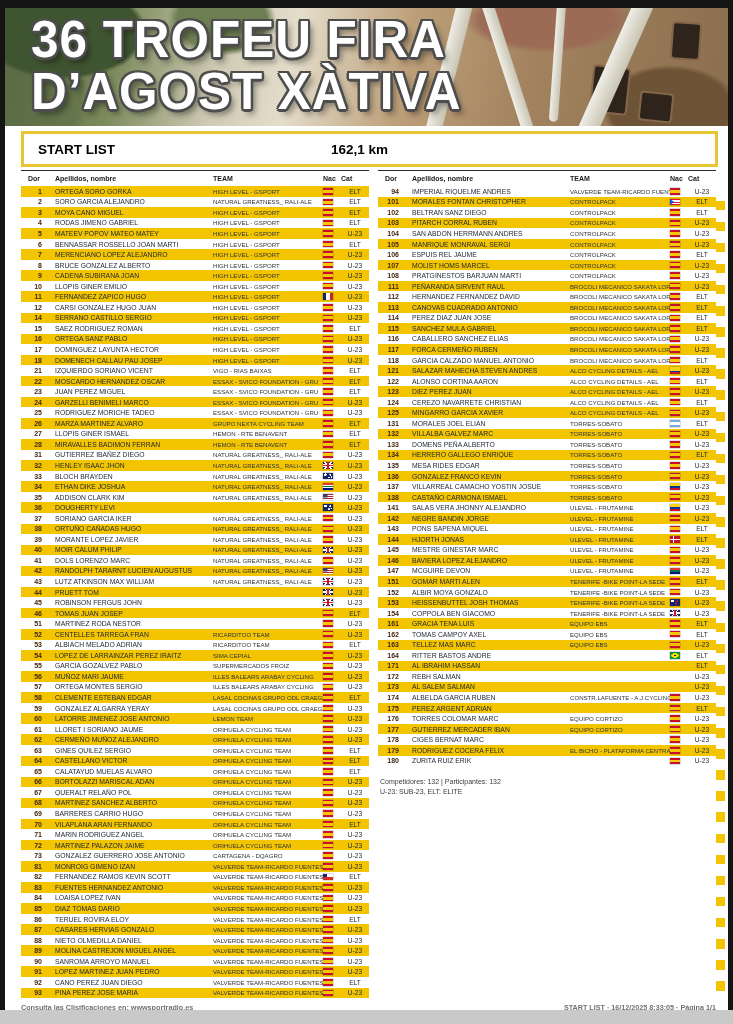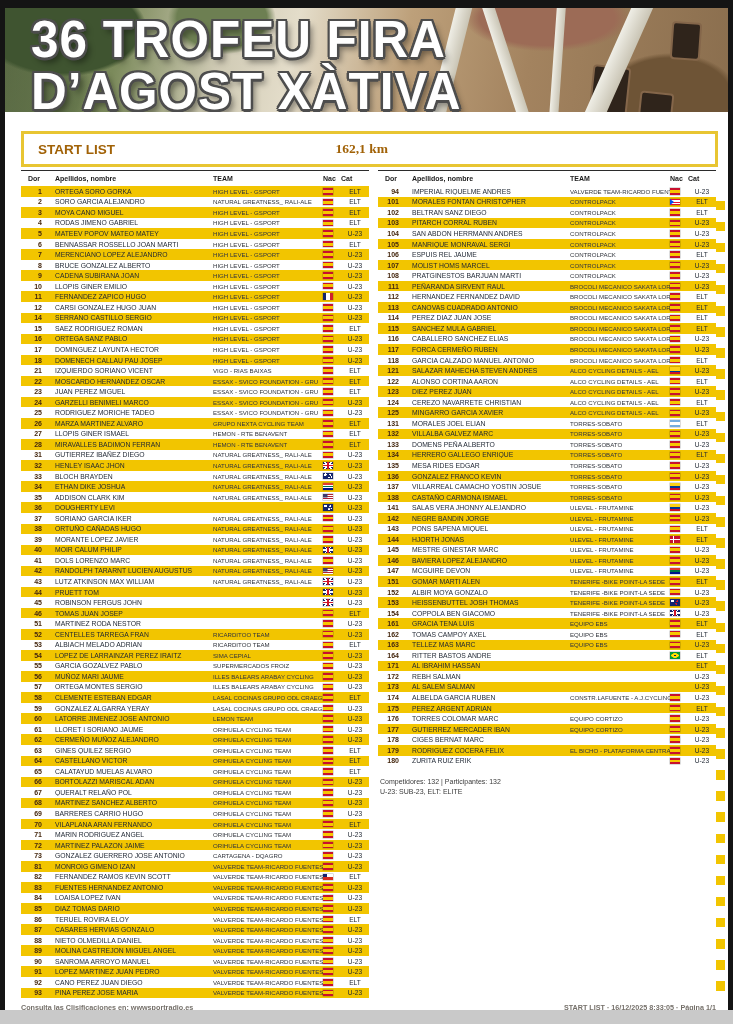--- a/index.html
+++ b/index.html
@@ -8,21 +8,21 @@
     font-family:"Liberation Sans","DejaVu Sans",sans-serif;overflow:hidden;
   }
   .page{
     position:absolute;left:5px;top:8px;width:723px;height:1002px;
     background:#ffffff;
   }
   .bottom-strip{position:absolute;left:0;bottom:0;width:733px;height:14px;background:#c9c9c9;}
 
   
   .banner{
-    position:absolute;left:0;top:0;width:723px;height:104px;overflow:hidden;
+    position:absolute;left:0;top:0;width:723px;height:118px;overflow:hidden;
     background:
       radial-gradient(ellipse 140px 80px at 8% 20%, #3f5430 0 55%, transparent 60%),
       radial-gradient(ellipse 120px 90px at 2% 80%, #55684076 0 50%, transparent 60%),
       radial-gradient(ellipse 90px 60px at 30% 10%, #6d7f52 0 50%, transparent 60%),
       radial-gradient(ellipse 110px 70px at 92% 85%, #6e5436 0 55%, transparent 62%),
       radial-gradient(ellipse 150px 60px at 75% 10%, #9c6b56 0 45%, transparent 55%),
       linear-gradient(100deg,#5d6b47 0%,#7b8a5b 16%,#cfcab4 30%,#e4ddca 40%,#bda07a 55%,#a3835f 72%,#8a6e4e 100%);
   }
   .trunk{position:absolute;background:linear-gradient(90deg,#efeee6,#c9c4b4);border-radius:6px;}
   .t1{width:16px;height:160px;left:436px;top:-20px;transform:rotate(14deg);}
@@ -40,25 +40,25 @@
       2.5px 0 0 #4d4d4d,-2.5px 0 0 #4d4d4d,0 2.5px 0 #4d4d4d,0 -2.5px 0 #4d4d4d,
       2px 2px 0 #4d4d4d,-2px 2px 0 #4d4d4d,2px -2px 0 #4d4d4d,-2px -2px 0 #4d4d4d,
       4px 5px 6px rgba(0,0,0,.45);
     white-space:nowrap;transform:scaleX(.97);transform-origin:left top;
   }
 
   
   .infobar{
     position:absolute;left:16px;top:123px;width:691px;height:30px;
     background:#fff;border:3px solid var(--gold,#e8c532);
-    display:flex;align-items:center;font-weight:bold;font-size:13.5px;color:#a16207;
+    display:flex;align-items:center;font-weight:bold;font-size:13.5px;color:#000000;
   }
   .info-title{width:230px;padding-left:14px;}
   .info-date{flex:1;text-align:center;padding-right:60px;}
-  .info-km{width:120px;text-align:right;padding-right:16px;font-family:Liberation Serif, serif;}
+  .info-km{width:120px;text-align:right;padding-right:16px;}
 
   
   .cols{position:absolute;left:16px;top:162px;width:695px;}
   .col{position:absolute;top:0;}
   .col.left{left:0;width:348px;}
   .col.right{left:357px;width:338px;}
   .thead{
     display:grid;grid-template-columns:26px 162px 1fr 18px 28px;
     border-top:1.5px solid #2b2b2b;padding-top:2px;height:11px;
     font-weight:bold;font-size:7px;color:#1c1c1c;align-items:center;

